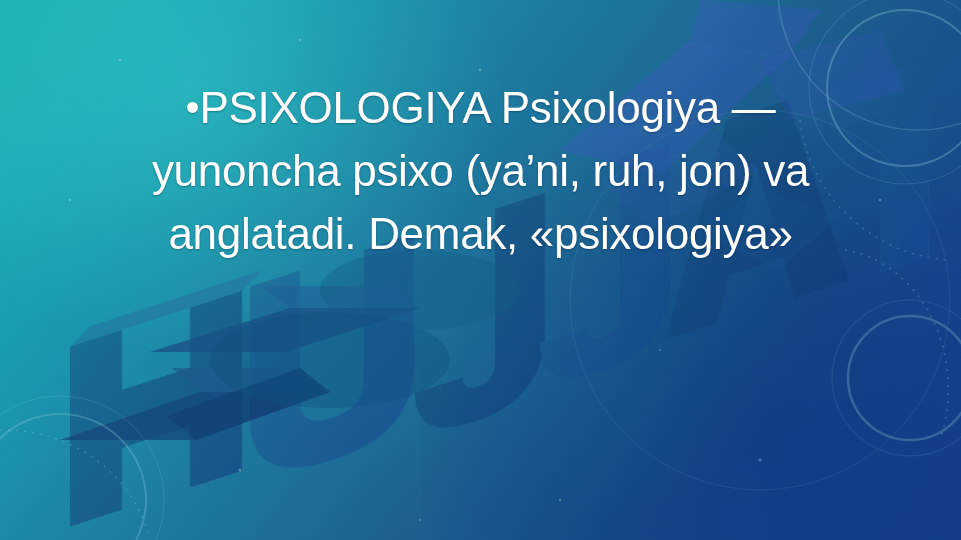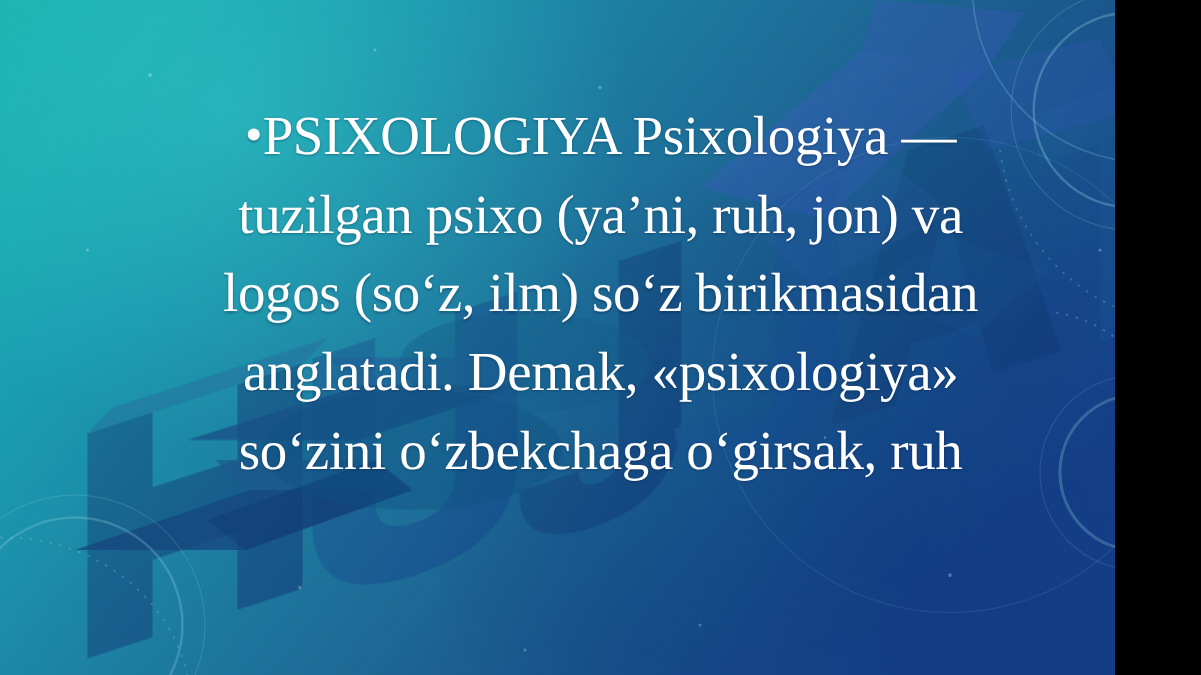--- a/index.html
+++ b/index.html
@@ -2,24 +2,24 @@
 <html><head>
 <meta charset="utf-8">
 <style>
   html, body {
     margin: 0;
     padding: 0;
     background: #000;
   }
   #slide {
     position: relative;
-    width: 892px;
+    width: 961px;
     height: 540px;
     overflow: hidden;
-    font-family: Liberation Serif, serif;
+    font-family: Liberation Sans, sans-serif;
     
     background:
       linear-gradient(128deg,
         #19b0b0 0%,
         #19aab2 10%,
         #1a9cb0 20%,
         #1c8ca8 30%,
         #1d7ca0 40%,
         #1d6e98 50%,
         #1c6290 58%,
@@ -195,23 +195,21 @@
       </g>
     </svg>
   </div>
 
   <div class="text-block">
 
     <div class="line">
       <span class="bullet">•</span><span>PSIXOLOGIYA Psixologiya —</span>
     </div>
 
-    <div class="line">tuzilgan psixo (ya’ni, ruh, jon) va</div>
-
-    <div class="line">logos (soʻz, ilm) soʻz birikmasidan</div>
+    <div class="line">yunoncha psixo (ya’ni, ruh, jon) va</div>
+
 
     <div class="line">anglatadi. Demak, «psixologiya»</div>
 
-    <div class="line">soʻzini oʻzbekchaga oʻgirsak, ruh</div>
 
 
   </div>
 </div>
 
 </body></html>

